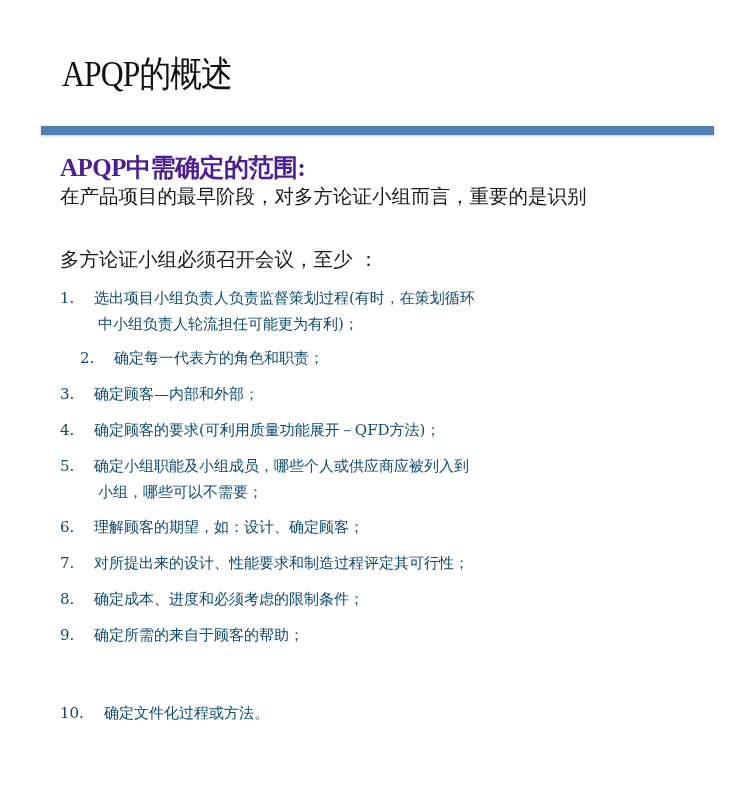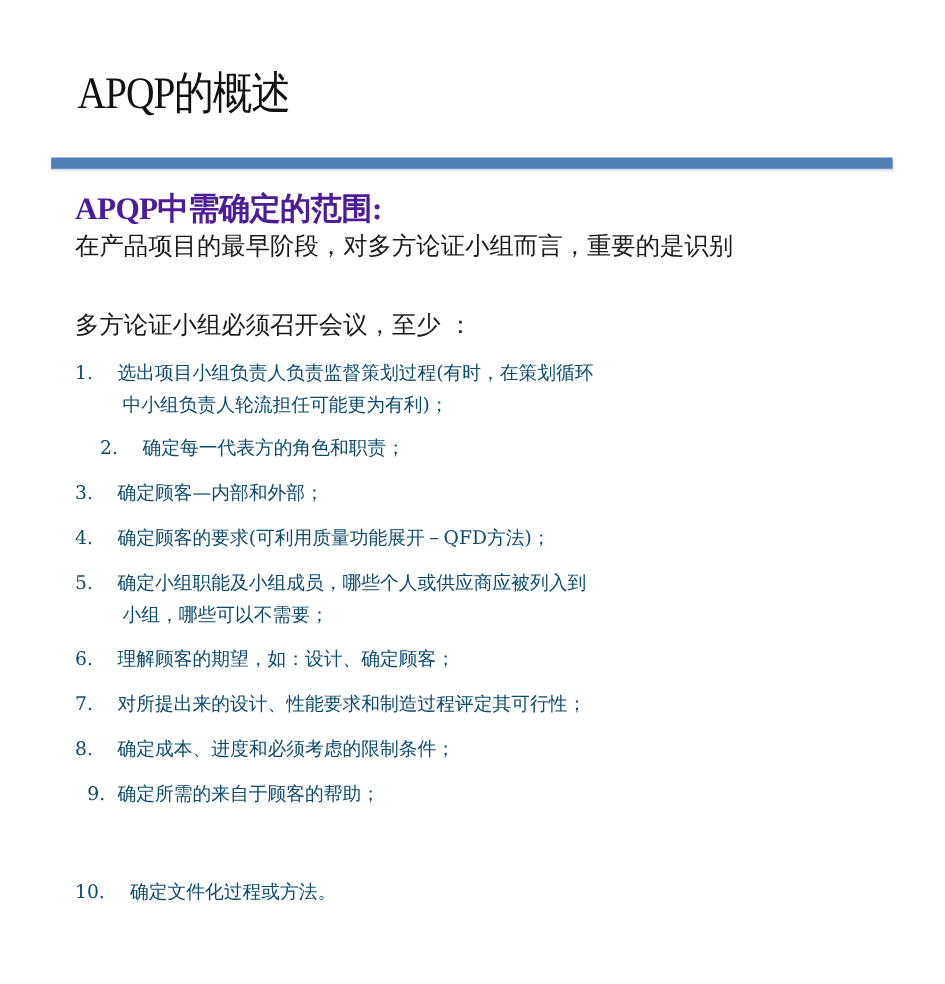--- a/index.html
+++ b/index.html
@@ -122,19 +122,19 @@
 </div>
 
 <div class="list-item" style="top:550px;">
   <span class="num">7.</span><span>对所提出来的设计、性能要求和制造过程评定其可行性；</span>
 </div>
 
 <div class="list-item" style="top:586px;">
   <span class="num">8.</span><span>确定成本、进度和必须考虑的限制条件；</span>
 </div>
 
-<div class="list-item" style="top:622px;text-align:center;">
+<div class="list-item" style="top:622px;">
   <span class="num">9.</span><span>确定所需的来自于顾客的帮助；</span>
 </div>
 
 <div class="list-item" style="top:660px;">
   <span class="num wide">10.</span><span>确定文件化过程或方法。</span>
 </div>
 
 </body></html>

